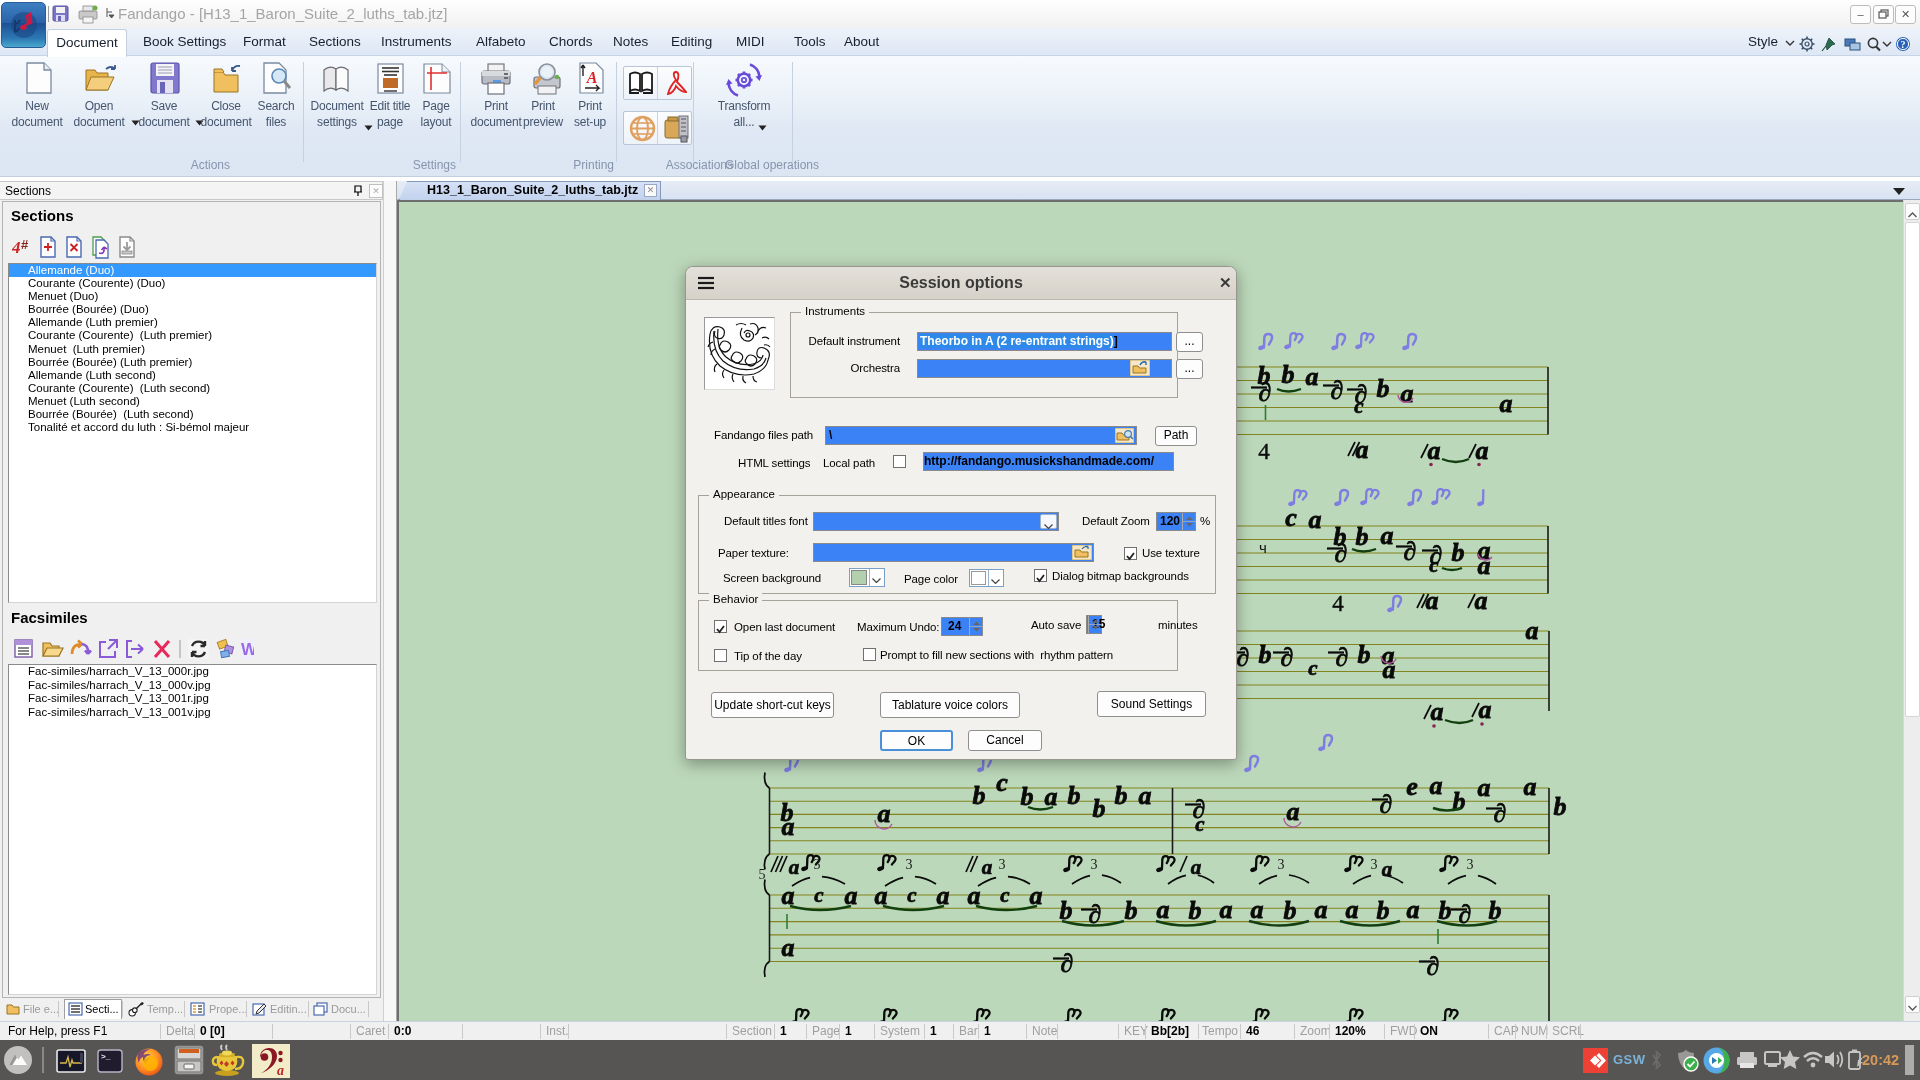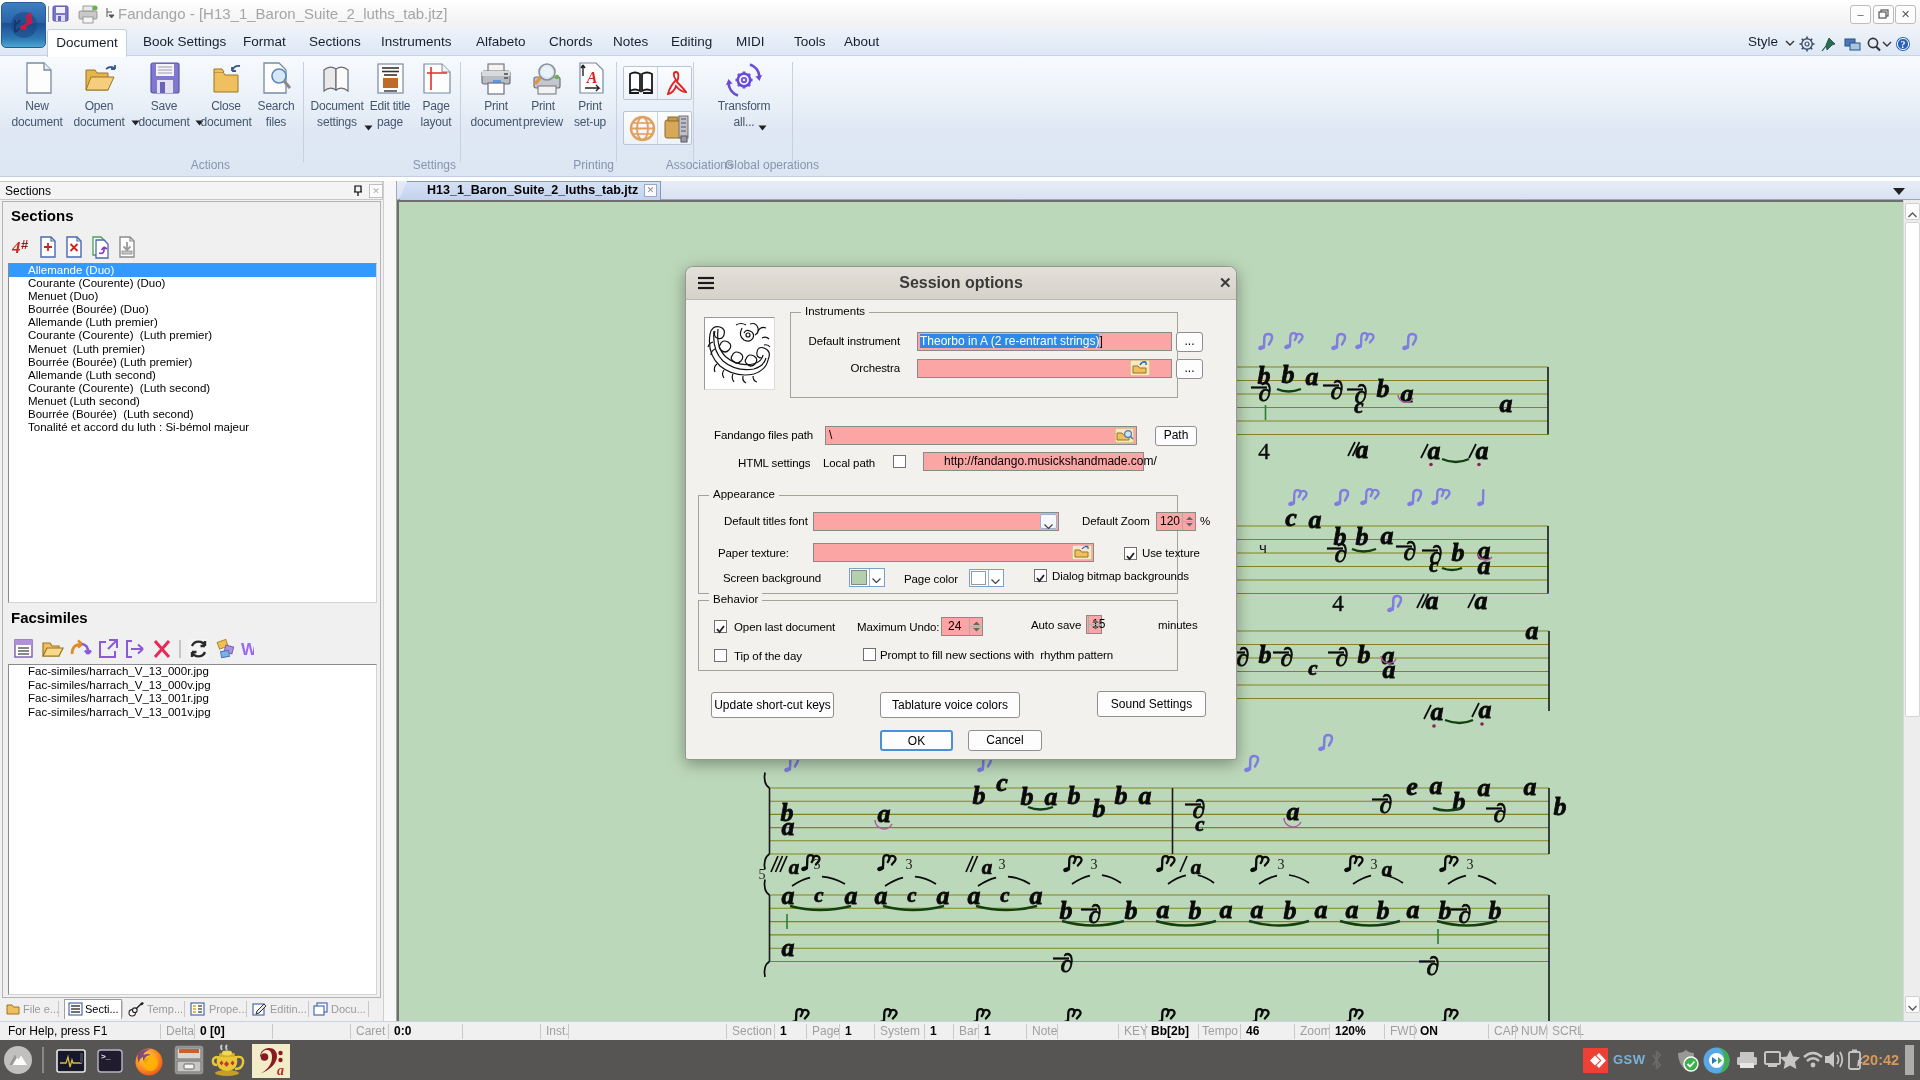--- a/index.html
+++ b/index.html
@@ -27,21 +27,21 @@
 #splitter { position:absolute; left:383px; top:181px; width:14px; height:840px; background:#f7f7f7; border-left:1px solid #cfcfcf; border-right:1px solid #a8a8a8; }
 #docarea { position:absolute; left:397px; top:181px; width:1523px; height:840px; background:#dce5f2; }
 #doctabs { position:absolute; left:0; top:0; width:1523px; height:19px; background:linear-gradient(#e7edf7,#d8e2f1); border-bottom:1px solid #9aa8c0; }
 #greenarea { position:absolute; left:0px; top:19px; width:1506px; height:821px; background:#bcd8ba; border-top:2px solid #6e6e6e; border-left:2px solid #6e6e6e; overflow:hidden; }
 #vscroll { position:absolute; left:1506px; top:19px; width:17px; height:821px; background:#ededed; border-left:1px solid #d8d8d8; }
 #dialog { position:absolute; left:685px; top:266px; width:552px; height:494px; background:#f2f1ee; border:1px solid #9a968e; border-radius:8px 8px 3px 3px; box-shadow:0 4px 16px rgba(0,0,0,0.35); z-index:20; }
 #dtitle { position:absolute; left:0; top:0; width:550px; height:33px; background:linear-gradient(#e3e0d9,#d6d2ca); border-bottom:1px solid #bcb8ae; border-radius:8px 8px 0 0; }
 .group { position:absolute; border:1px solid #a6a29a; }
 .glabel { position:absolute; top:-8px; left:10px; background:#f2f1ee; padding:0 4px; font-size:11.5px; color:#000; }
 .dlabel { position:absolute; font-size:11.5px; letter-spacing:-0.1px; color:#000; white-space:nowrap; }
-.dfield { position:absolute; background:#fca5a5; border:1px solid #8a8a8a; }
+.dfield { position:absolute; background:#3b82f6; border:1px solid #8a8a8a;font-weight:bold; }
 .dbtn { position:absolute; background:#fdfdfd; border:1px solid #8f8f8f; border-radius:3px; font-size:12px; color:#000; text-align:center; }
 .cbox { position:absolute; width:13px; height:13px; background:#fff; border:1px solid #707070; }
 #statusbar { position:absolute; left:0; top:1021px; width:1920px; height:19px; background:#f0f0f0; border-top:1px solid #c9d2e0; font-size:12px; color:#000; }
 .sgray { color:#9f9f9f; }
 .sitem { position:absolute; top:2px; }
 .ssep { position:absolute; top:2px; width:1px; height:15px; background:#c9c9c9; }
 #taskbar { position:absolute; left:0; top:1040px; width:1920px; height:40px; background:#575553; }
 </style>
 </head>
 <body>
@@ -826,23 +826,23 @@
   <svg class="abs" style="left:429px;top:161px" width="19" height="15" viewBox="0 0 19 15">
       <rect x="0" y="0" width="19" height="15" fill="#f4e8c8" stroke="#c8a858" stroke-width="1"></rect>
       <path d="M2,12 L2,5 L7,5 L8.5,7 L14,7 L14,12 Z" fill="#f0c060" stroke="#9a7422" stroke-width="1"></path>
       <circle cx="13" cy="6" r="3.4" fill="#cfe4f4" stroke="#4a7ab0" stroke-width="1.2"></circle>
       <line x1="15.5" y1="8.5" x2="18" y2="11" stroke="#4a7ab0" stroke-width="1.6"></line>
     </svg>
   <div class="dbtn" style="left:469px;top:159px;width:42px;height:20px;line-height:17px">Path</div>
   <div class="dlabel" style="left:52px;top:190px">HTML settings</div>
   <div class="dlabel" style="left:137px;top:190px">Local path</div>
   <div class="cbox" style="left:207px;top:188px"></div>
-  <div class="dfield" style="left:237px;top:185px;width:221px;height:19px;line-height:17px;padding-left:20px;font-size:12px">http://fandango.musickshandmade.com/</div>
-
-  <div class="group" style="left:12px;top:228px;width:480px;height:99px">
+  <div class="dfield" style="left:237px;top:185px;width:251px;height:19px;line-height:17px;padding-left:0;font-size:12px">http://fandango.musickshandmade.com/</div>
+
+  <div class="group" style="left:12px;top:228px;width:518px;height:99px">
       <div class="glabel">Appearance</div>
     </div>
   <div class="dlabel" style="left:38px;top:248px">Default titles font</div>
   <div class="dfield" style="left:127px;top:245px;width:246px;height:19px">
     <div class="abs" style="right:1px;top:1px;width:17px;height:15px;background:#f4f8fc;border:1px solid #9ab4d0;border-radius:2px"><svg width="9" height="5" viewBox="0 0 9 5" style="margin:5px 0 0 3px">
           <path d="M0.5,0.5 L4.5,4.5 L8.5,0.5" fill="none" stroke="#444" stroke-width="1.2"></path>
         </svg></div>
   </div>
   <div class="dlabel" style="left:396px;top:248px">Default Zoom</div>
   <div class="dfield" style="left:470px;top:245px;width:40px;height:19px;line-height:17px;padding-left:3px;font-size:12px">120

